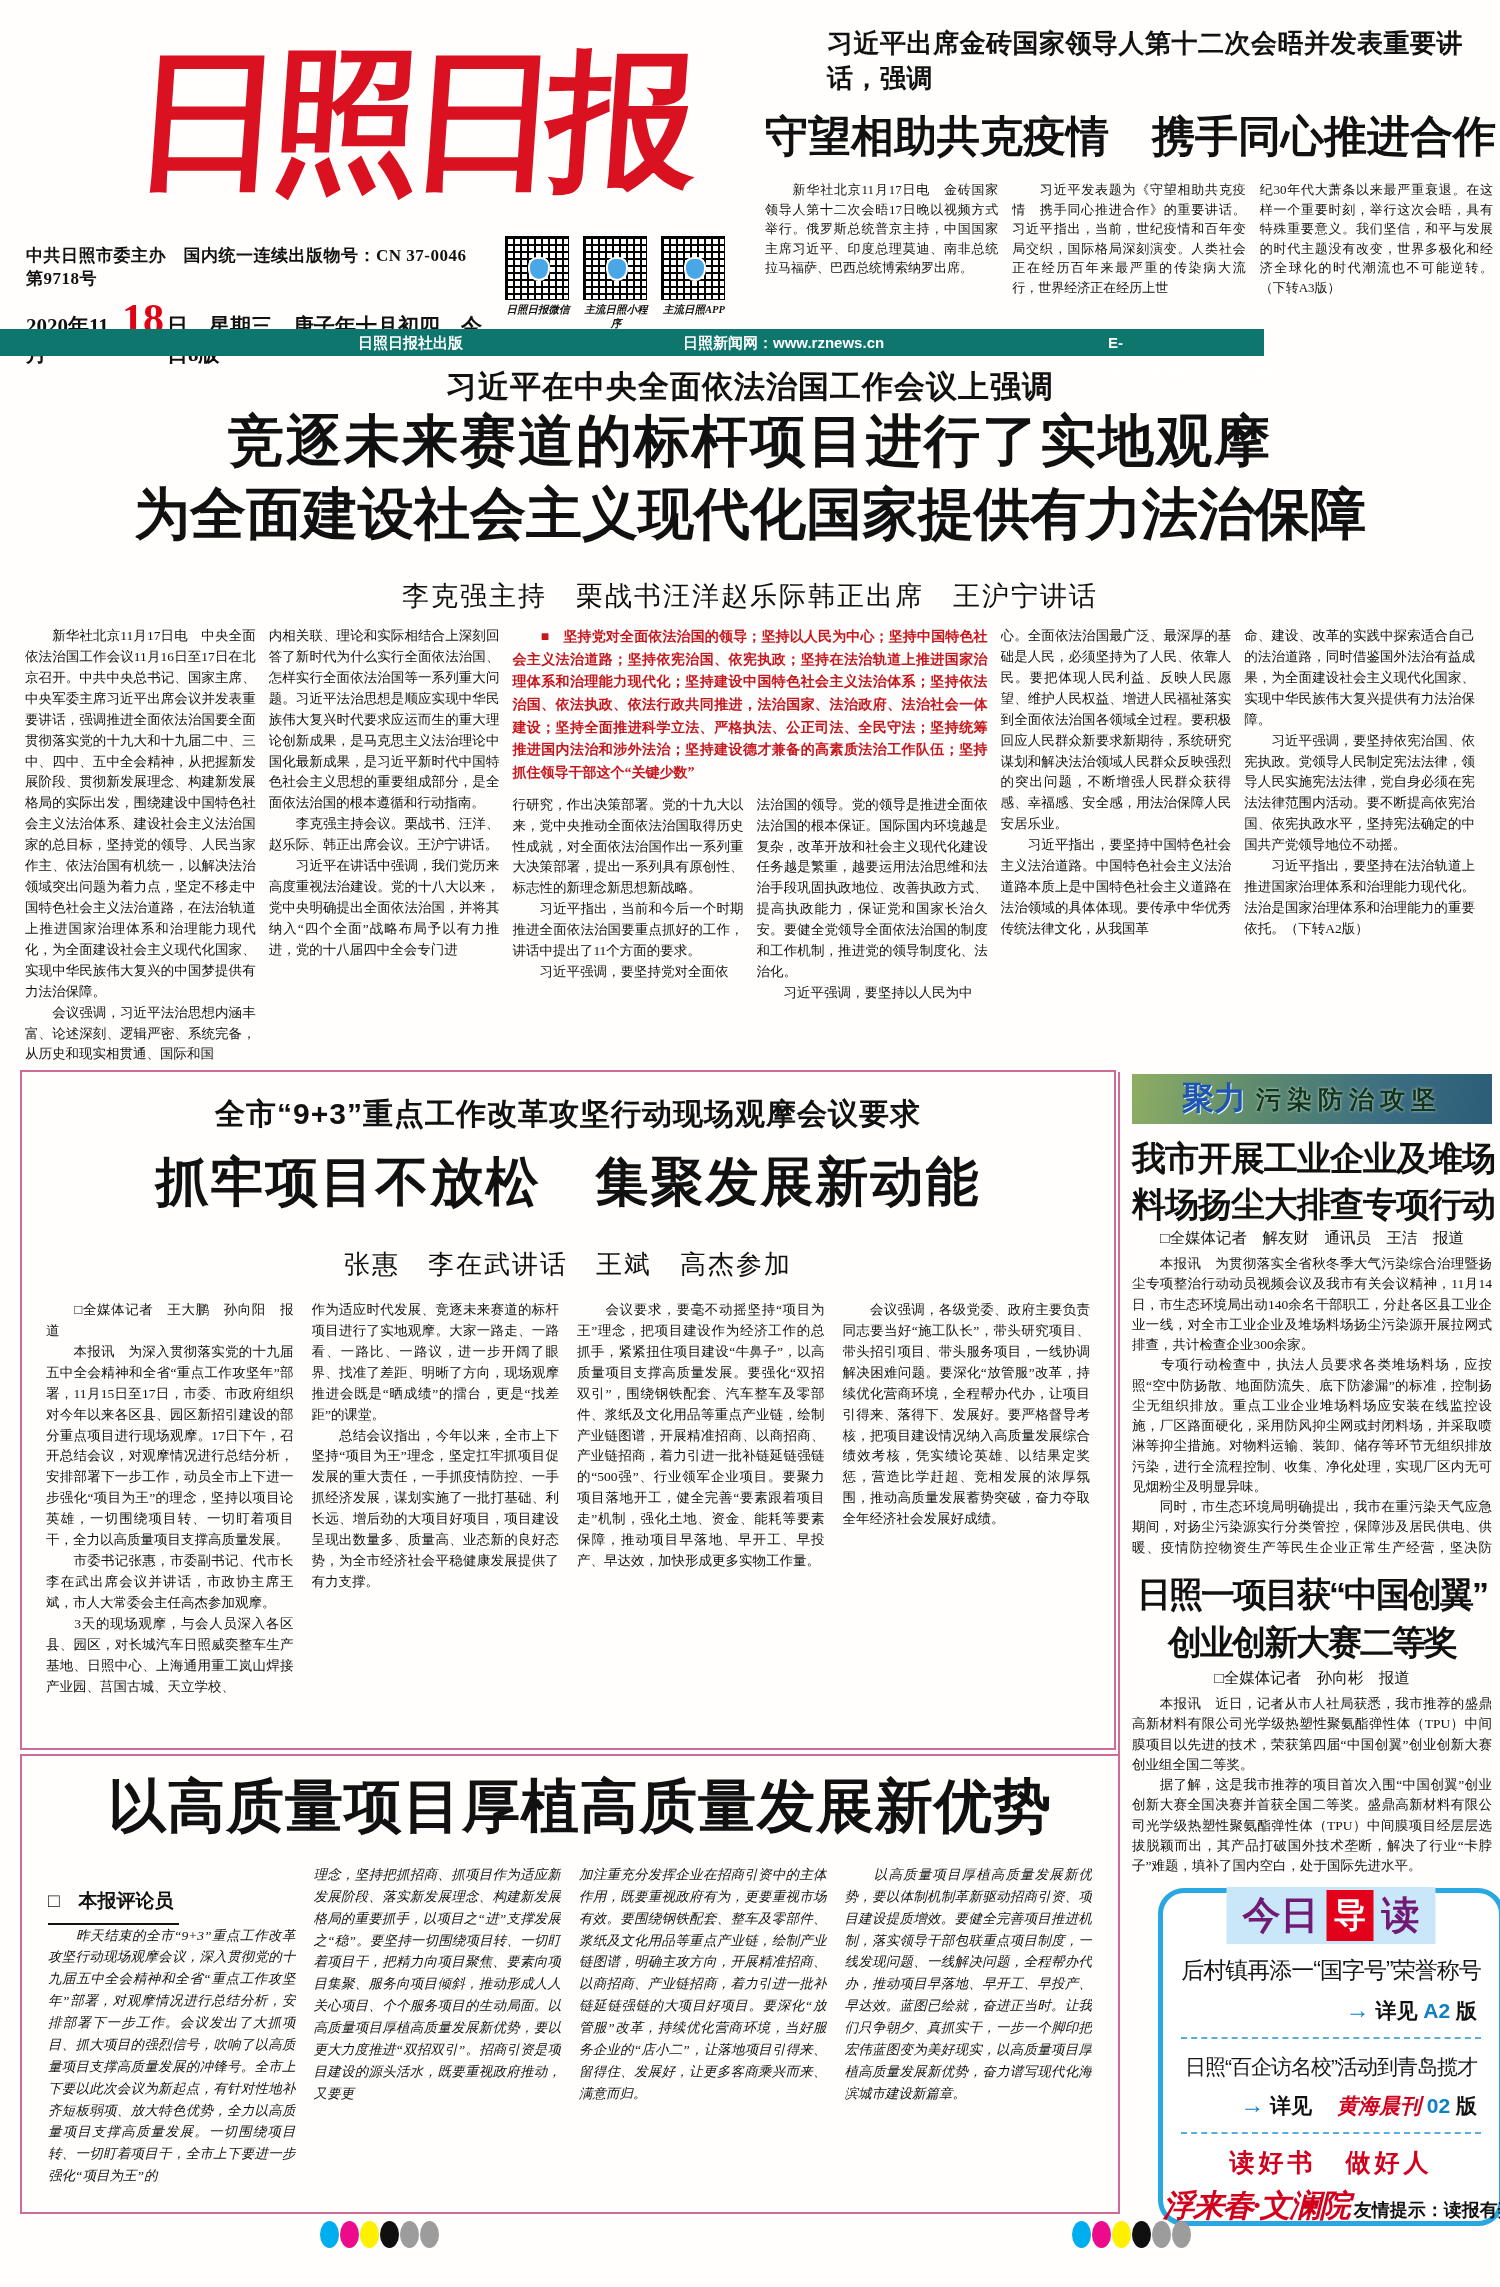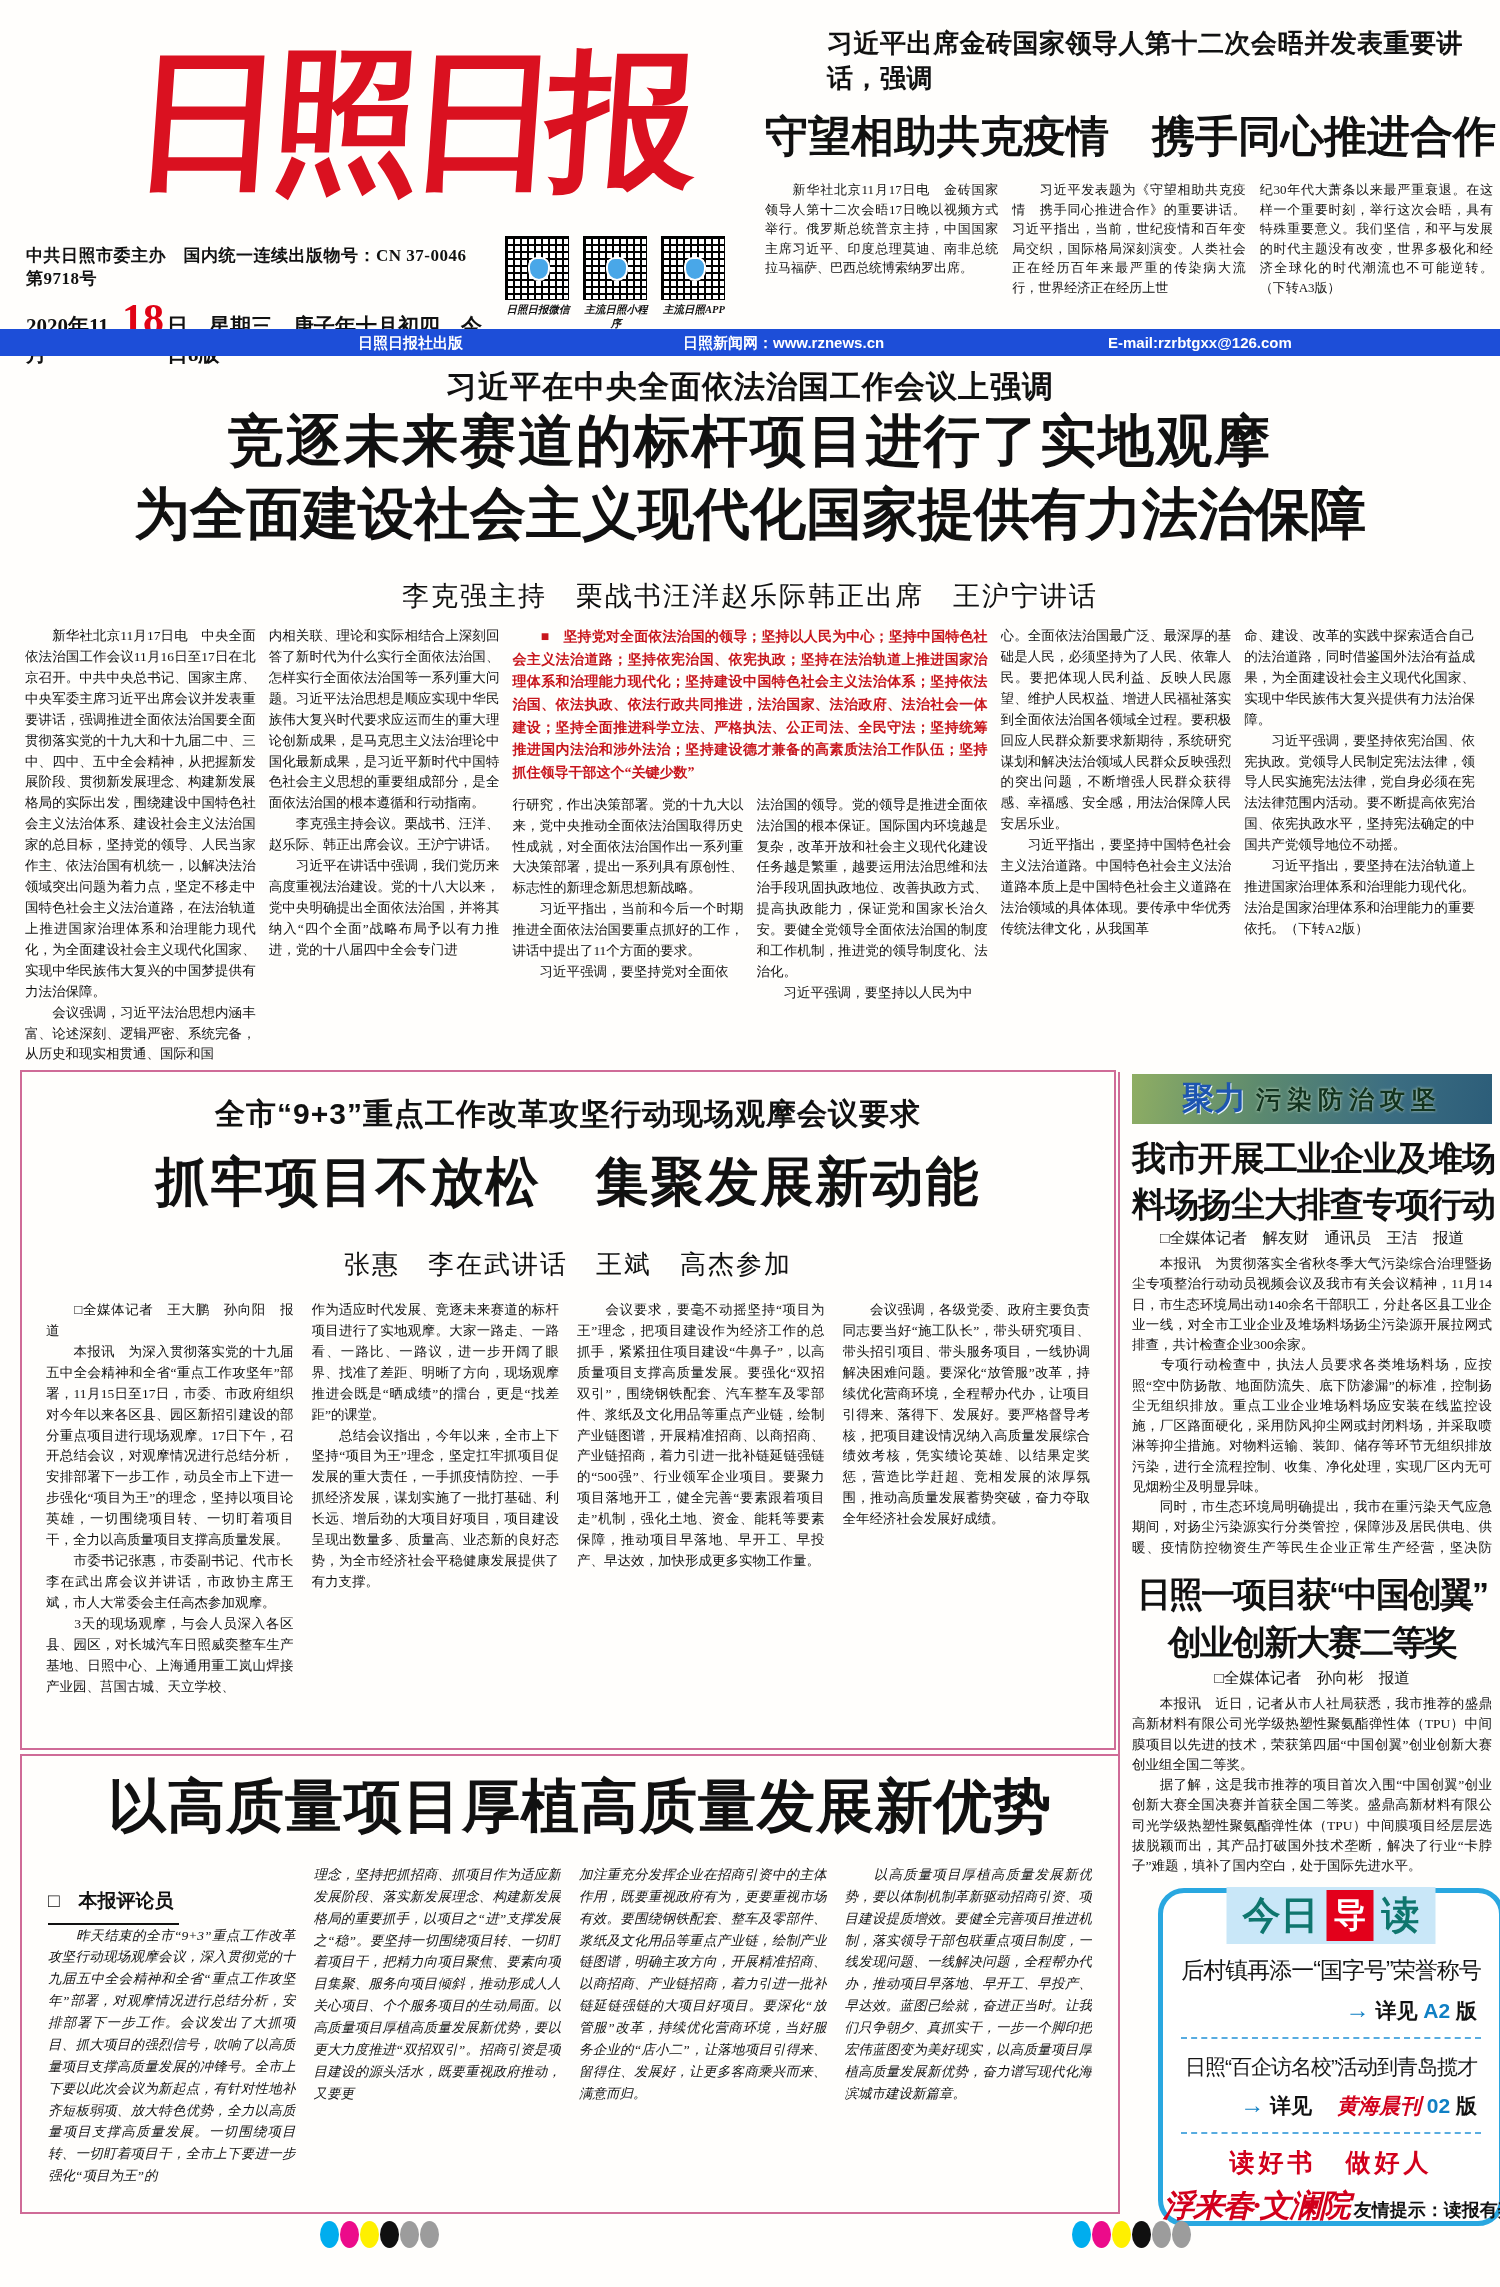--- a/index.html
+++ b/index.html
@@ -29,21 +29,21 @@
   
   #brics{left:765px;top:26px;width:728px;}
   .brics-kicker{font-size:26px;font-weight:bold;letter-spacing:0.5px;}
   #brics-k1{padding-left:62px;}
   #brics-k2{margin-top:8px;letter-spacing:-0.5px;}
   #brics-headline{margin-top:12px;font-size:43px;font-weight:bold;letter-spacing:0px;white-space:nowrap;}
   #brics-cols{margin-top:14px;display:flex;gap:14px;height:122px;overflow:hidden;}
   .brics-col{flex:1;font-size:13px;line-height:1.5;}
 
   
-  #topbar{left:0;top:329px;width:1500px;height:27px;background:#1d4ed8;}
+  #topbar{left:0;top:329px;width:1264px;height:27px;background:#0f766e;}
   .topbar-text{position:absolute;color:#fff;font-weight:bold;font-size:15px;line-height:27px;}
 
   
   #law-kicker{left:0;top:366px;width:1500px;text-align:center;font-size:31px;font-weight:bold;letter-spacing:1px;}
   #law-h1{left:0;top:404px;width:1500px;text-align:center;font-size:56px;font-weight:bold;letter-spacing:2px;}
   #law-h2{left:0;top:477px;width:1500px;text-align:center;font-size:56px;font-weight:bold;letter-spacing:0px;}
   #law-byline{left:0;top:578px;width:1500px;text-align:center;font-size:27px;letter-spacing:2px;}
   #law-body{left:25px;top:626px;width:1450px;height:434px;display:flex;gap:13px;}
   .law-col{flex:1;font-size:13.5px;line-height:1.55;overflow:hidden;}
   #law-group34{flex:2.06;display:flex;flex-direction:column;overflow:hidden;}
@@ -76,21 +76,21 @@
   #editorial-headline{margin-top:12px;text-align:center;font-size:58px;font-weight:bold;letter-spacing:1px;margin-left:20px;}
   #editorial-body{margin:18px 26px 0;height:340px;display:flex;gap:18px;overflow:hidden;}
   .editorial-col{flex:1;font-size:13.5px;line-height:1.62;font-style:italic;overflow:hidden;}
   #editorial-author{font-style:normal;font-weight:bold;font-size:19px;display:inline-block;border-bottom:2px solid #111;
      padding:0 6px 6px 0;font-family:"Liberation Sans","DejaVu Sans",sans-serif;}
 
   
   #daodu-box{left:1158px;top:1888px;width:336px;height:328px;border:5px solid #29a7e0;border-radius:26px;background:#fff;}
   #daodu-band{position:absolute;top:-6px;left:50%;transform:translateX(-50%);background:#c9e7f8;
      padding:3px 16px;display:flex;align-items:center;gap:8px;white-space:nowrap;}
-  .daodu-blue{color:#0f766e;font-weight:bold;font-size:38px;font-family:Liberation Serif, serif;}
+  .daodu-blue{color:#701a75;font-weight:bold;font-size:38px;font-family:Liberation Serif, serif;}
   #daodu-red-char{color:#fff;background:#e3001b;font-weight:bold;font-size:33px;padding:3px 7px;
      font-family:"Liberation Sans","DejaVu Sans",sans-serif;}
   .daodu-item{text-align:center;font-size:23px;letter-spacing:-1px;white-space:nowrap;color:#161616;
      font-family:"Liberation Sans","DejaVu Sans",sans-serif;}
   #daodu-item1{margin-top:62px;}
   #daodu-item2{margin-top:14px;font-size:21px;}
   .daodu-see{text-align:right;padding-right:22px;margin-top:10px;font-weight:bold;font-size:21px;
      font-family:"Liberation Sans","DejaVu Sans",sans-serif;}
   .daodu-see .arr{color:#1080c4;font-size:24px;}
   .daodu-see .pg{color:#1080c4;}

